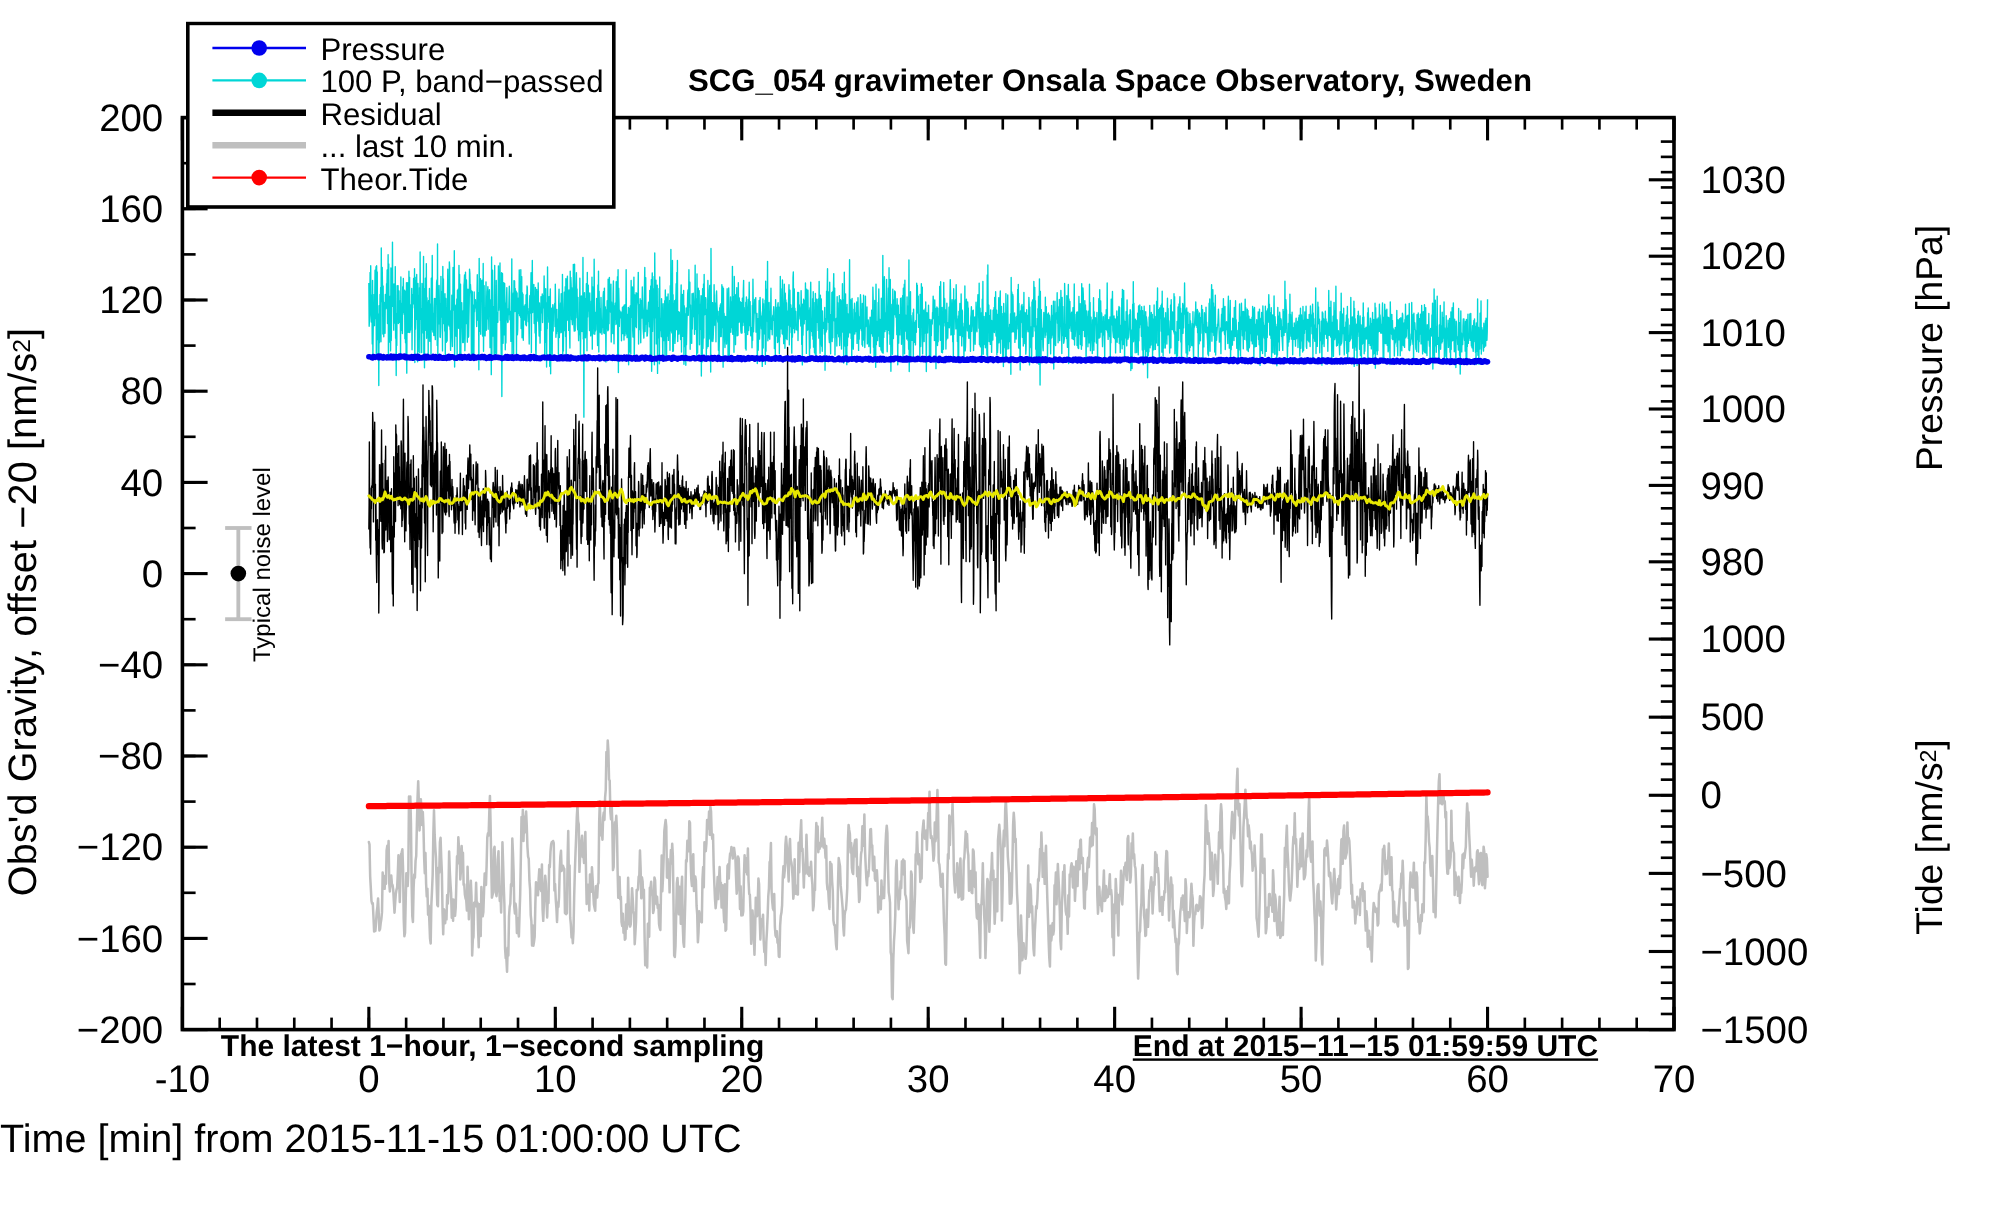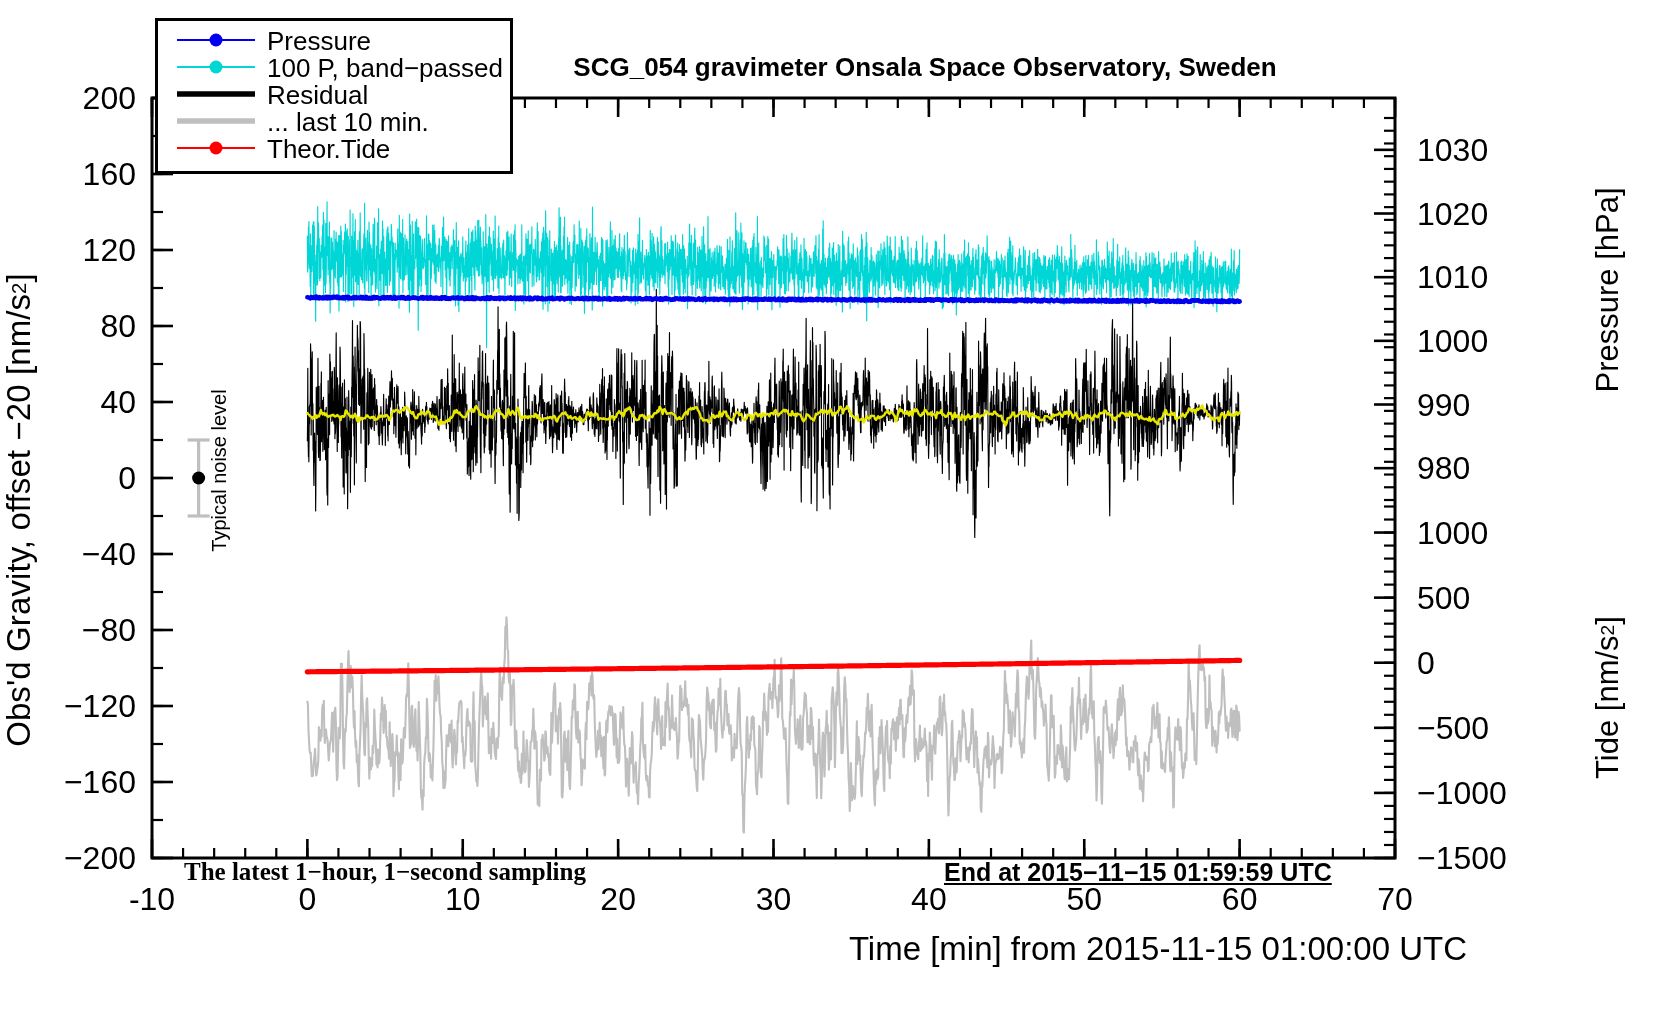--- a/index.html
+++ b/index.html
@@ -16,26 +16,26 @@
       display:flex;align-items:center;justify-content:center;
       font-size:31px;white-space:nowrap;}
   .ylab-r2{position:absolute;left:1588px;top:525px;width:345px;height:40px;
       transform-origin:0 0;transform:rotate(-90deg) translate(-345px,0);
       display:flex;align-items:center;justify-content:center;
       font-size:31px;white-space:nowrap;}
   .noise-lab{position:absolute;left:206px;top:363px;width:215px;height:26px;
       transform-origin:0 0;transform:rotate(-90deg) translate(-215px,0);
       display:flex;align-items:center;justify-content:center;
       font-size:20px;white-space:nowrap;}
-  .xlab{position:absolute;left:0;top:930px;width:1450px;text-align:right;
-      font-size:33px;white-space:nowrap;padding-left:17px;}
+  .xlab{position:absolute;left:0;top:930px;width:1450px;text-align:left;
+      font-size:33px;white-space:nowrap;}
   .title{position:absolute;left:420px;top:52px;width:1010px;text-align:center;
       font-size:26px;font-weight:bold;font-stretch:condensed;white-space:nowrap;}
   .ann{position:absolute;font-size:25px;font-weight:bold;white-space:nowrap;}
-  .ann.l{left:184px;top:858px;font-family:Liberation Serif, serif;}
+  .ann.l{left:184px;top:858px;}
   .ann.r{left:944px;top:858px;text-decoration:underline;}
   sup{font-size:.62em;vertical-align:super;}
 </style>
 </head>
 <body>
 
 <div id="root">
 
   <svg id="plot" width="1660" height="1020">
     <rect x="0" y="0" width="1660" height="1020" fill="#ffffff"></rect>

